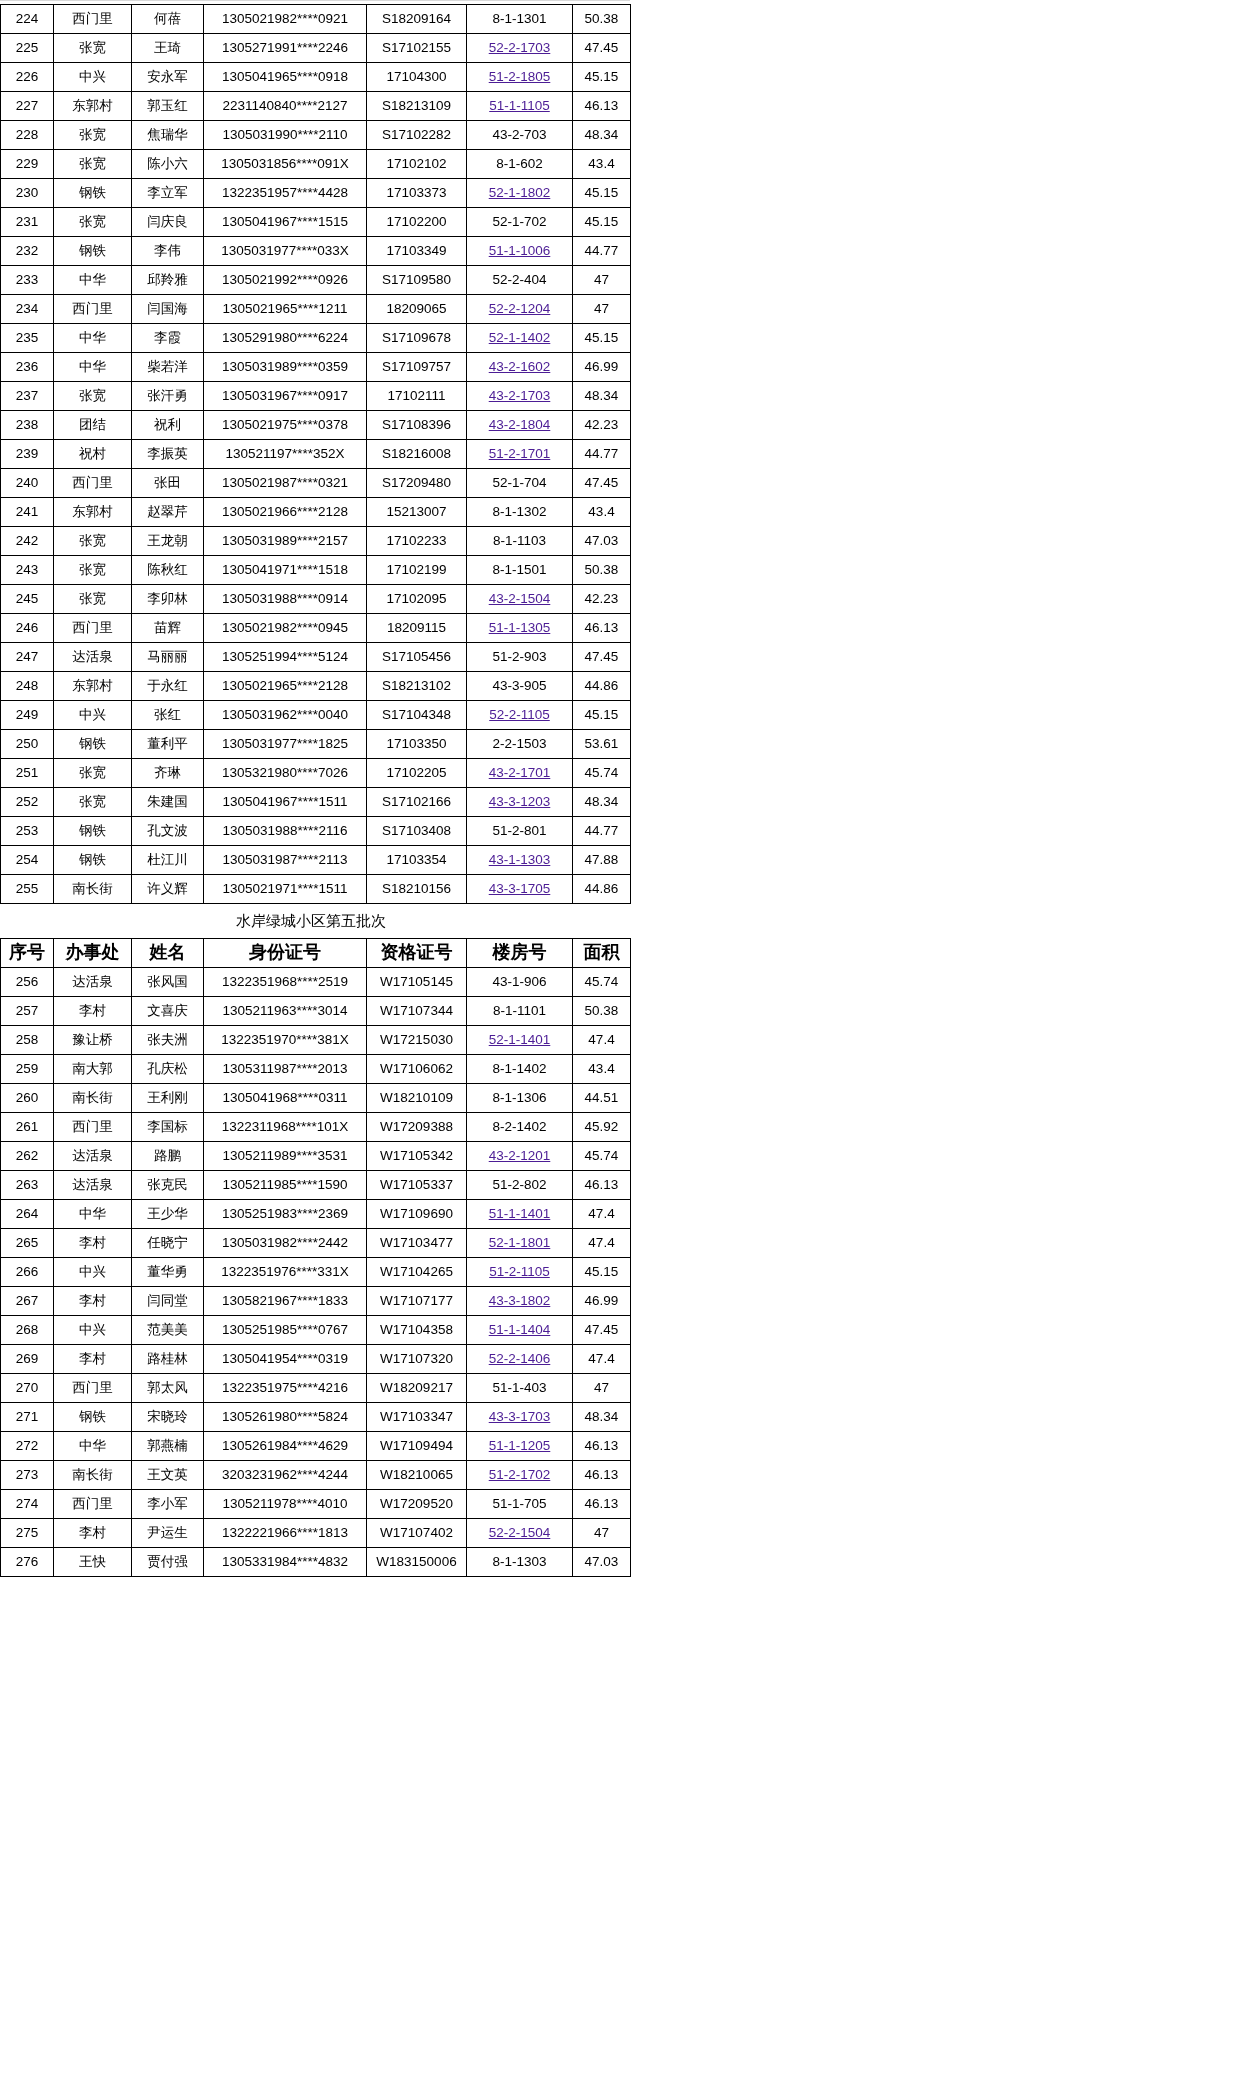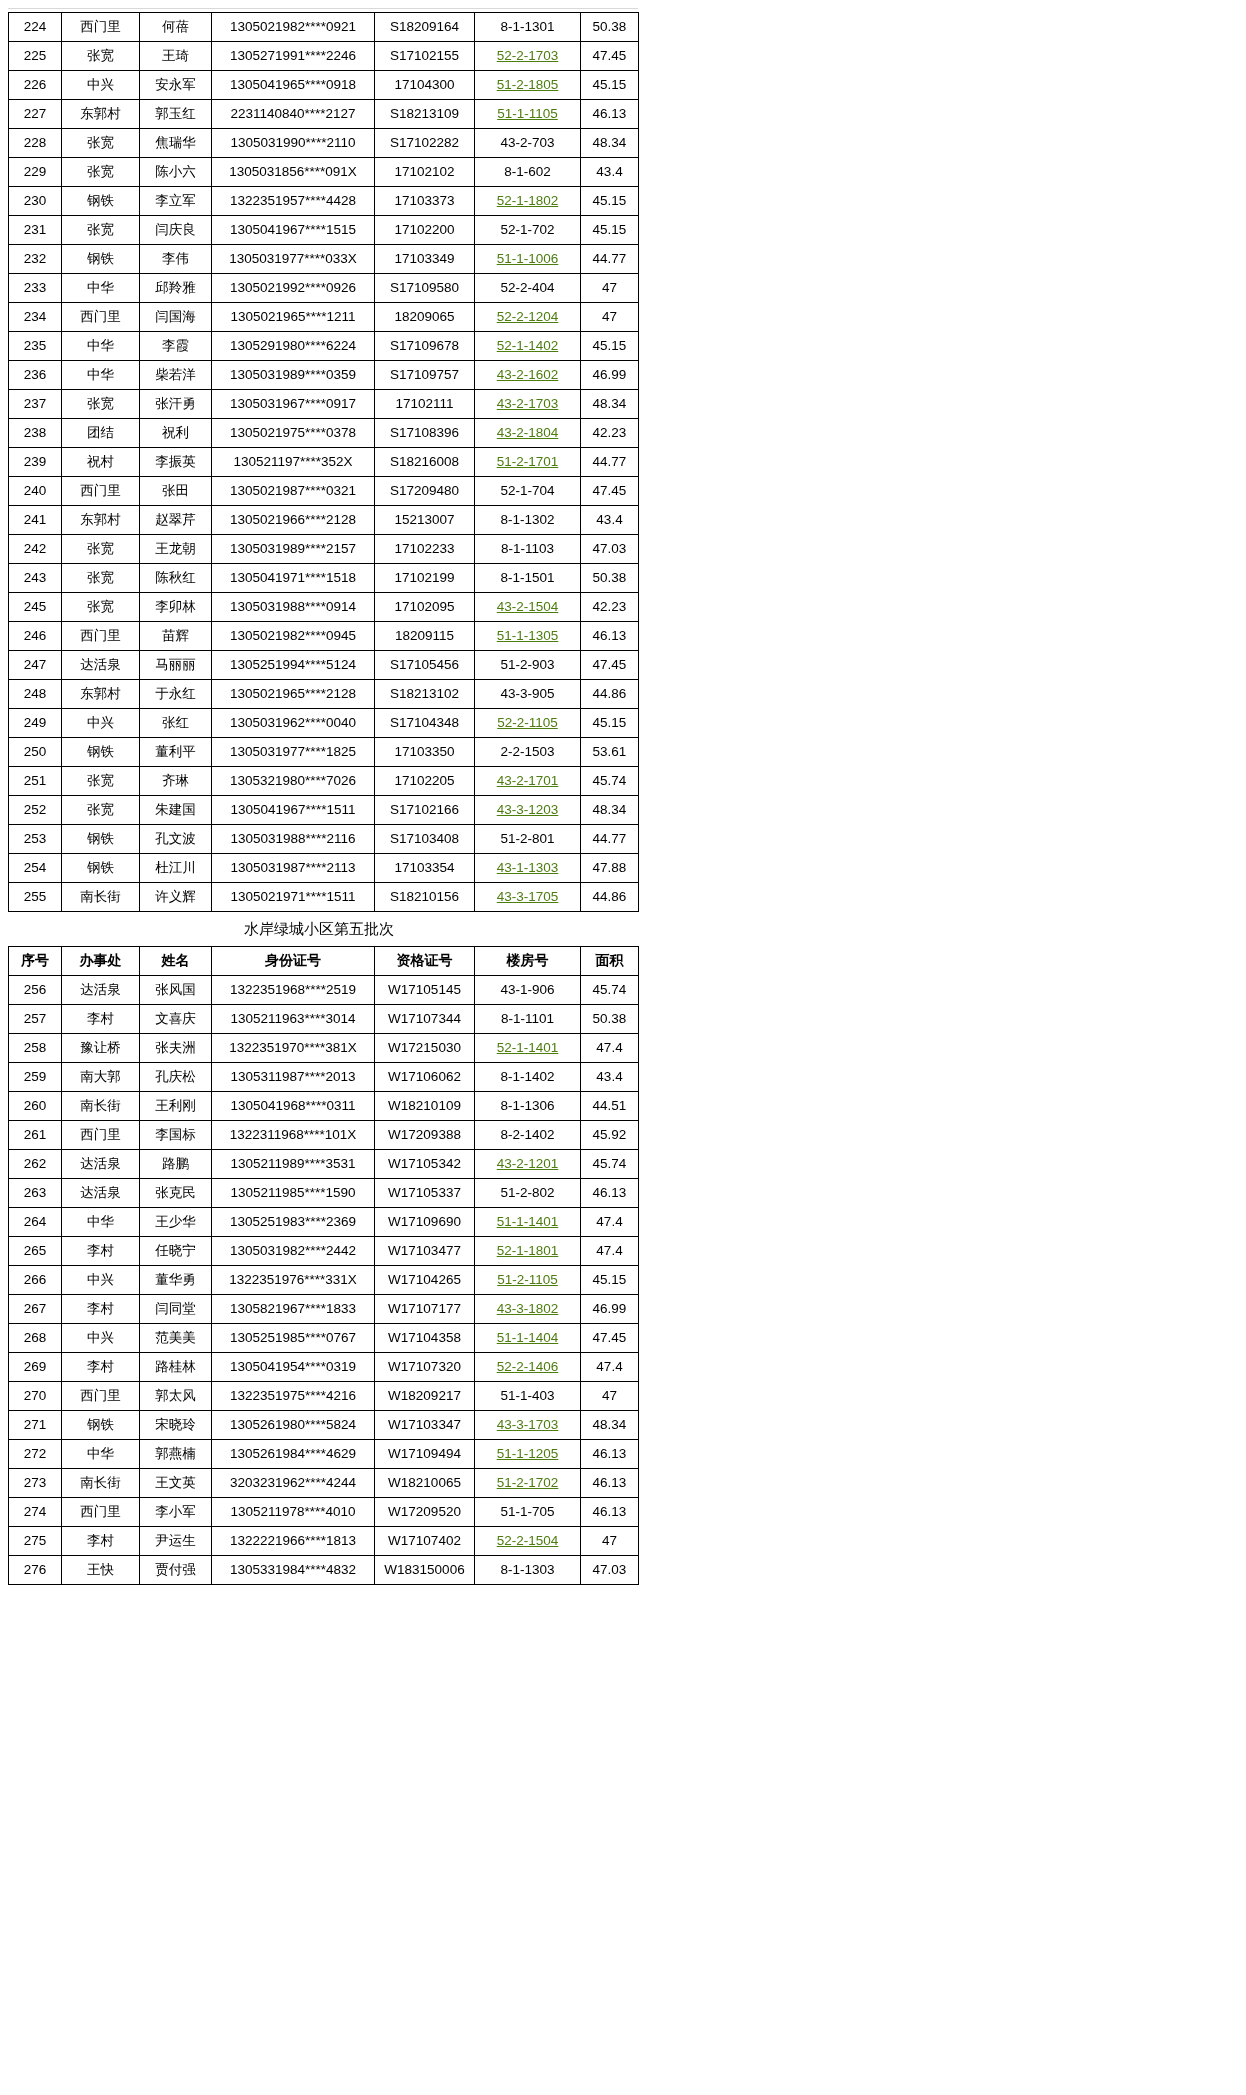--- a/index.html
+++ b/index.html
@@ -13,21 +13,21 @@
     font-family: "Liberation Sans", "DejaVu Sans", sans-serif;
     color: #000000;
     -webkit-font-smoothing: antialiased;
   }
   #page {
     width: 1246px;
     min-height: 2095px;
     background: #ffffff;
     position: relative;
     box-sizing: border-box;
-    padding: 8px;
+    padding: 0;
   }
   .sheet {
     width: 630px;
     box-sizing: border-box;
   }
   table.grid {
     border-collapse: collapse;
     table-layout: fixed;
     width: 630px;
     margin: 0;
@@ -41,33 +41,33 @@
     vertical-align: middle;
     height: 28px;
     padding: 0 2px;
     white-space: nowrap;
     overflow: hidden;
     font-weight: normal;
     background: #ffffff;
   }
   table.grid th {
     font-weight: bold;
-    font-size: 14px;
+    font-size: 18px;
   }
   
   col.c-idx   { width: 53px; }
   col.c-off   { width: 78px; }
   col.c-name  { width: 72px; }
   col.c-id    { width: 163px; }
   col.c-cert  { width: 100px; }
   col.c-bldg  { width: 106px; }
   col.c-area  { width: 58px; }
 
   .link {
-    color: #4d7c0f;
+    color: #4c1d95;
     text-decoration: underline;
   }
   .title-band {
     width: 630px;
     box-sizing: border-box;
     height: 34px;
     display: flex;
     align-items: center;
     justify-content: center;
     padding-right: 8px;

